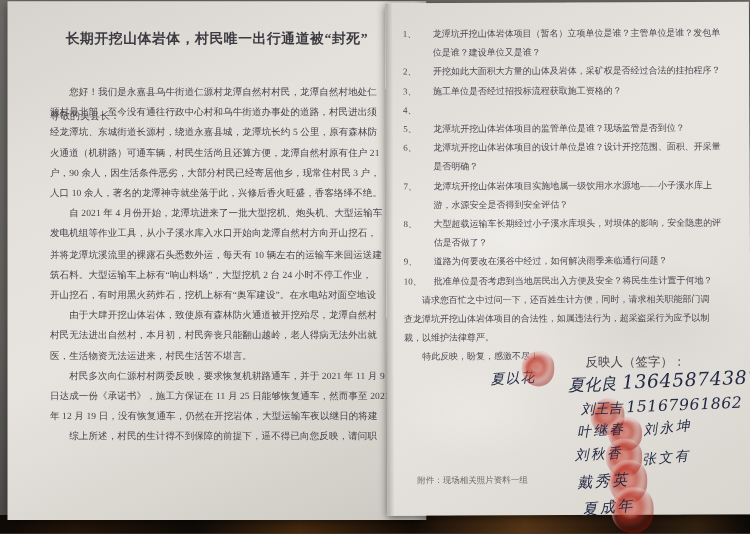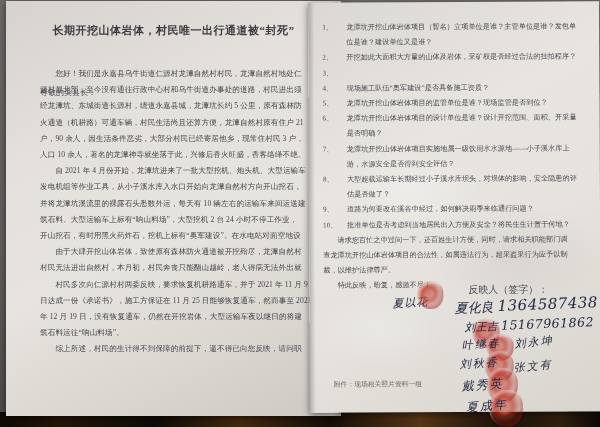--- a/index.html
+++ b/index.html
@@ -82,24 +82,24 @@
         <div class="ln">火通道（机耕路）可通车辆，村民生活尚且还算方便，龙潭自然村原有住户 21</div>
         <div class="ln">户，90 余人，因生活条件恶劣，大部分村民已经寄居他乡，现常住村民 3 户，</div>
         <div class="ln">人口 10 余人，著名的龙潭神寺就坐落于此，兴修后香火旺盛，香客络绎不绝。</div>
         <div class="ln">　　自 2021 年 4 月份开始，龙潭坑进来了一批大型挖机、炮头机、大型运输车，</div>
         <div class="ln">发电机组等作业工具，从小子溪水库入水口开始向龙潭自然村方向开山挖石，</div>
         <div class="ln">并将龙潭坑溪流里的裸露石头悉数外运，每天有 10 辆左右的运输车来回运送建</div>
         <div class="ln">筑石料。大型运输车上标有“响山料场”，大型挖机 2 台 24 小时不停工作业，</div>
         <div class="ln">开山挖石，有时用黑火药炸石，挖机上标有“奥军建设”。在水电站对面空地设</div>
         <div class="ln">　　由于大肆开挖山体岩体，致使原有森林防火通道被开挖殆尽，龙潭自然村</div>
         <div class="ln">村民无法进出自然村，本月初，村民奔丧只能翻山越岭，老人得病无法外出就</div>
+        <div class="ln">医，生活物资无法运进来，村民生活苦不堪言。</div>
         <div class="ln">　　村民多次向仁源村村两委反映，要求恢复机耕路通车，并于 2021 年 11 月 9</div>
         <div class="ln">日达成一份《承诺书》，施工方保证在 11 月 25 日能够恢复通车，然而事至 2021</div>
         <div class="ln">年 12 月 19 日，没有恢复通车，仍然在开挖岩体，大型运输车夜以继日的将建</div>
-        <div class="ln">筑石料运往“响山料场”。</div>
         <div class="ln">　　综上所述，村民的生计得不到保障的前提下，逼不得已向您反映，请问职</div>
       </div>
   </div>
 
   <div class="page page-right">
     <div class="qarea">
       <div id="q-list">
           <div class="q-item">
             <div class="q-num">1、</div>
             <div class="q-text">
@@ -108,26 +108,26 @@
             </div>
           </div>
           <div class="q-item">
             <div class="q-num">2、</div>
             <div class="q-text">
               <div class="ln">开挖如此大面积大方量的山体及岩体，采矿权是否经过合法的挂拍程序？</div>
             </div>
           </div>
           <div class="q-item">
             <div class="q-num">3、</div>
+            <div class="q-text">
+              <div class="ln">施工单位是否经过招投标流程获取施工资格的？</div>
+            </div>
           </div>
           <div class="q-item">
             <div class="q-num">4、</div>
-            <div class="q-text">
-              <div class="ln">现场施工队伍“奥军建设”是否具备施工资质？</div>
-            </div>
           </div>
           <div class="q-item">
             <div class="q-num">5、</div>
             <div class="q-text">
               <div class="ln">龙潭坑开挖山体岩体项目的监管单位是谁？现场监管是否到位？</div>
             </div>
           </div>
           <div class="q-item">
             <div class="q-num">6、</div>
             <div class="q-text">

